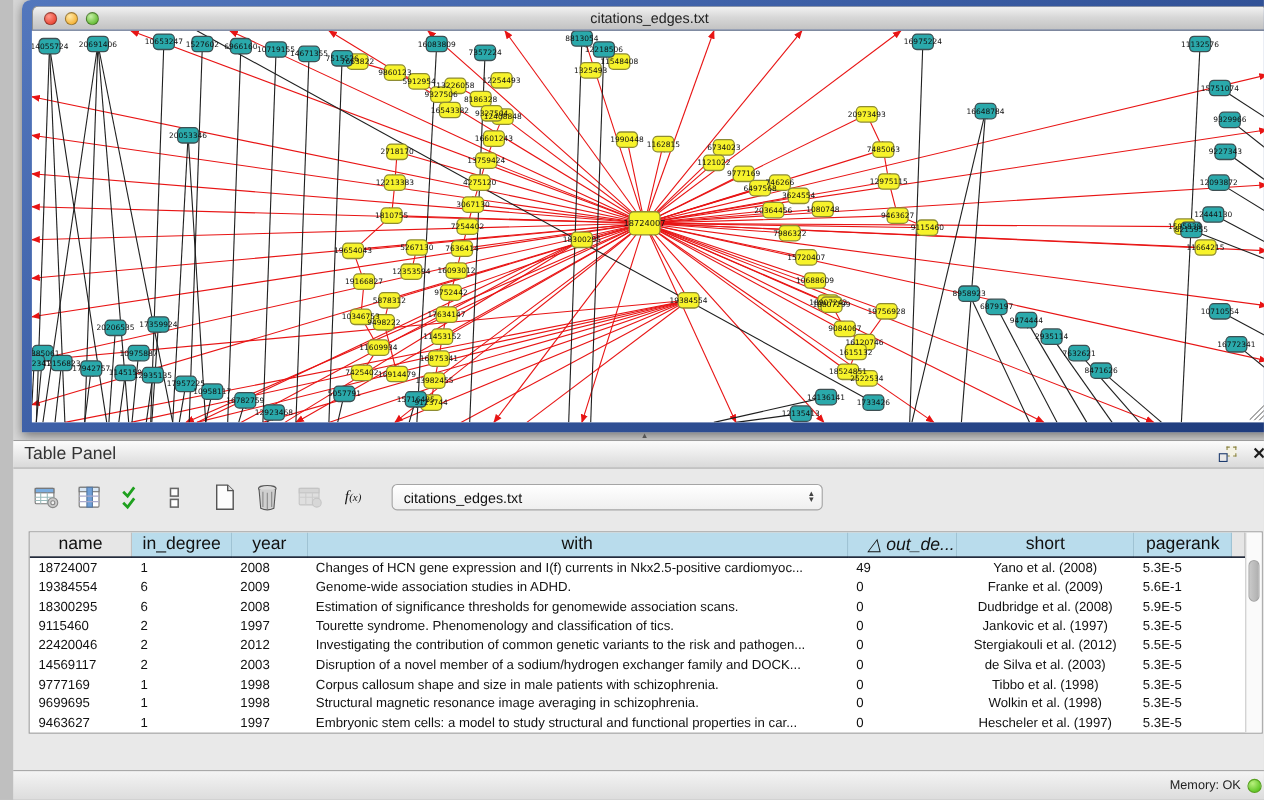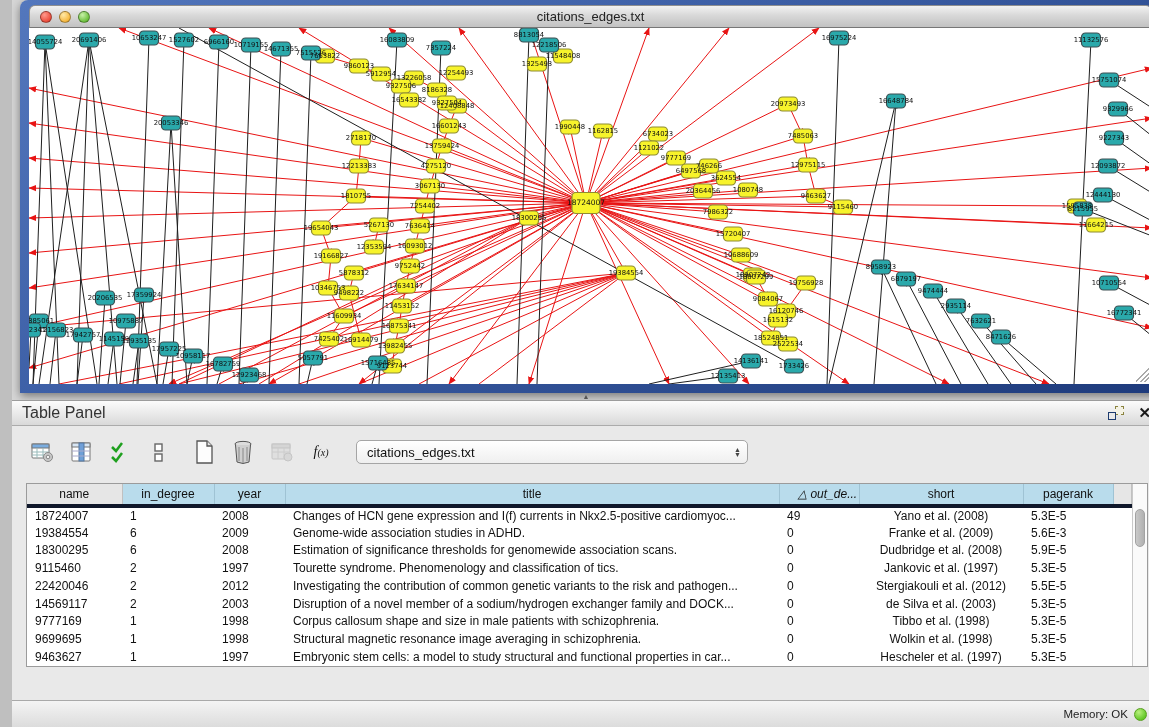--- a/index.html
+++ b/index.html
@@ -78,22 +78,22 @@
   }
   .combo .val { flex:1; font-size:13px; color:#111; }
   .combo .arrows { display:flex; flex-direction:column; font-size:7px; line-height:5px; color:#444; }
 
   .table-wrap {
     position:absolute; left:14px; right:13px; top:82px; bottom:33px;
     border:1px solid #9b9b9b; background:#fff; overflow:hidden; display:flex;
   }
   .grid { flex:1; border-collapse:collapse; table-layout:fixed; }
   .grid th {
-    height:22px; background:#b9dcec; border-right:1px solid #9fc3d4; border-bottom:4px solid #0f172a;
-    font-weight:normal; font-size:12px; color:#111; text-align:center; overflow:hidden; white-space:nowrap;
+    height:22px; background:#b9dcec; border-right:1px solid #9fc3d4; border-bottom:1px solid #0f172a;
+    font-weight:normal; font-size:16px; color:#111; text-align:center; overflow:hidden; white-space:nowrap;
   }
   .grid th.first { background:#e6e6e6; border-right:1px solid #c0c0c0; }
   .grid th.sorted { text-align:center; padding-left:18px;font-style:italic; }
   .grid td {
     height:16px; font-size:12px; color:#111; white-space:nowrap; overflow:hidden;
     padding:0 4px 0 8px;
   }
   .grid td.center { text-align:center; padding:0; }
   .vscroll {
     width:15px; border-left:1px solid #c9c9c9; background:#fafafa; position:relative;
@@ -661,21 +661,21 @@
             <col style="width:80px">
             <col style="width:164px">
           <col style="width:90px">
             <col>
         </colgroup>
         <thead>
             <tr id="grid-head">
               <th class="first">name</th>
               <th>in_degree</th>
               <th>year</th>
-              <th>title</th>
+              <th>with</th>
               <th class=" sorted">△ out_de...</th>
               <th>short</th>
               <th>pagerank</th>
               <th class="first"></th>
             </tr>
           </thead>
         <tbody id="grid-body">
             <tr>
               <td>18724007</td>
               <td>1</td>
@@ -686,21 +686,21 @@
               <td>5.3E-5</td>
               <td></td>
             </tr>
             <tr>
               <td>19384554</td>
               <td>6</td>
               <td>2009</td>
               <td>Genome-wide association studies in ADHD.</td>
               <td>0</td>
               <td class="center">Franke et al. (2009)</td>
-              <td>5.6E-3</td>
+              <td>5.6E-1</td>
               <td></td>
             </tr>
             <tr>
               <td>18300295</td>
               <td>6</td>
               <td>2008</td>
               <td>Estimation of significance thresholds for genomewide association scans.</td>
               <td>0</td>
               <td class="center">Dudbridge et al. (2008)</td>
               <td>5.9E-5</td>

